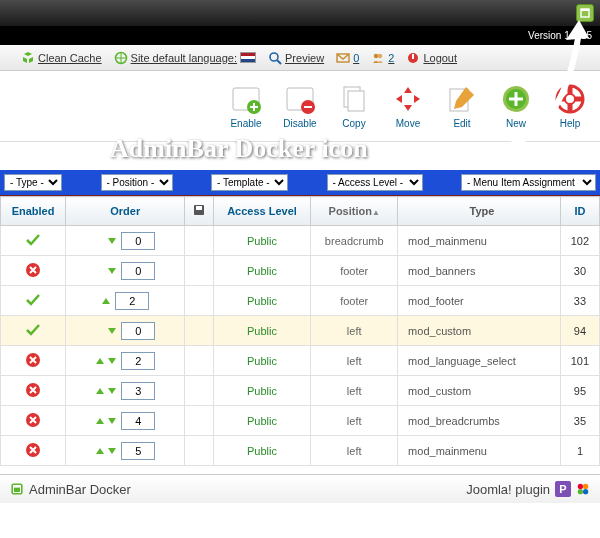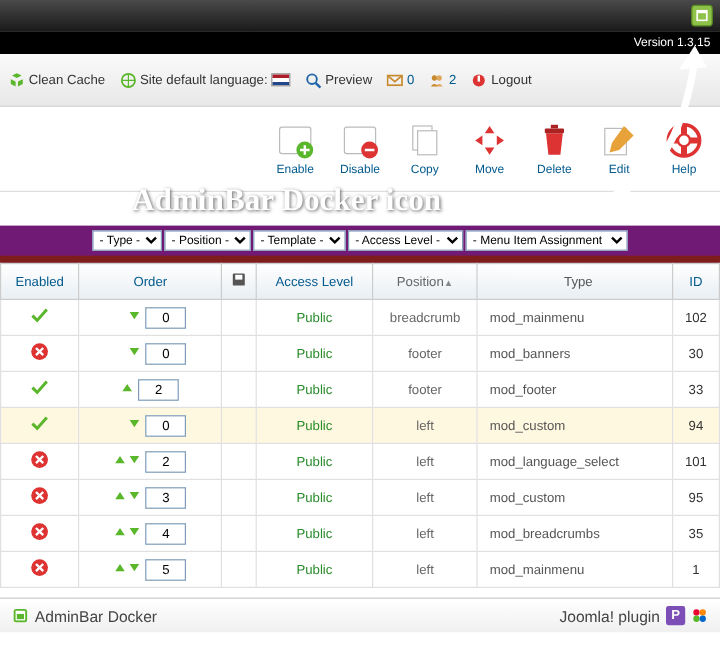--- a/index.html
+++ b/index.html
@@ -1,36 +1,36 @@
 <!DOCTYPE html>
 <html><head>
 <meta charset="utf-8">
 <style>
 * { margin:0; padding:0; box-sizing:border-box; }
 body { font-family: Arial, sans-serif; font-size:11px; width:600px; background:#fff; color:#333; }
 .topbar { background: linear-gradient(#4a4a4a,#1a1a1a); height:26px; display:flex; justify-content:flex-end; align-items:center; padding-right:6px; }
 .docker-btn { width:18px; height:18px; background:#8fc24a; border:1px solid #5a9020; border-radius:3px; display:flex; align-items:center; justify-content:center; cursor:pointer; }
 .docker-btn svg { width:10px; height:10px; }
 .versionbar { background:#000; color:#fff; font-size:10px; text-align:right; padding:4px 8px; }
-.menubar { background: linear-gradient(#fafafa,#e8e8e8); border-bottom:1px solid #ccc; height:44px; display:flex; align-items:center; padding:0 2px; gap:2px; font-size:11px; }
+.menubar { background: linear-gradient(#fafafa,#e8e8e8); border-bottom:1px solid #ccc; height:26px; display:flex; align-items:center; padding:0 16px; gap:2px; font-size:11px;text-decoration:underline; }
 .menubar .mi { display:flex; align-items:center; gap:3px; padding:3px 5px; cursor:pointer; color:#333; }
 .ic { width:14px; height:14px; display:inline-flex; align-items:center; justify-content:center; }
 .flag { width:16px; height:11px; background:linear-gradient(to bottom,#ae1c28 33%,#fff 33%,#fff 66%,#21468b 66%); border:1px solid #999; }
 .sel { font-size:11px; padding:1px; border:1px solid #7f9db9; background:#fff; }
 .toolbar { display:flex; justify-content:flex-end; gap:14px; padding:12px 10px; border-bottom:1px solid #ddd; }
 .tbtn { display:flex; flex-direction:column; align-items:center; gap:3px; cursor:pointer; color:#025a8d; font-size:10px; min-width:40px; }
 .tbtn .bic { width:32px; height:32px; position:relative; }
 .callout { position:relative; height:0; }
 .callout .txt { position:absolute; top:-8px; left:110px; font-family:'Comic Sans MS',cursive; font-size:26px; color:#fff; text-shadow:1px 1px 3px rgba(0,0,0,0.6); font-weight:bold; white-space:nowrap; z-index:10; pointer-events:none; }
 .callout .arrow { position:absolute; top:-130px; right:6px; width:100px; height:140px; z-index:9; pointer-events:none; }
 .spacer { height:28px; }
-.filterbar { display:flex; gap:2px; padding:4px; background:#701a75; border-bottom:6px solid #7f1d1d; justify-content:center; flex-wrap:nowrap; }
+.filterbar { display:flex; gap:2px; padding:4px; background:#1d4ed8; border-bottom:1px solid #7f1d1d; justify-content:space-between; flex-wrap:nowrap; }
 .filterbar .sel { font-size:10px; max-width:135px; }
 table { width:100%; border-collapse:collapse; font-size:11px; }
-th { background:linear-gradient(#fff,#e8eef3); border:1px solid #ccc; padding:6px 4px; color:#025a8d; font-weight:normal; text-align:center; cursor:pointer; }
+th { background:linear-gradient(#fff,#e8eef3); border:1px solid #ccc; padding:6px 4px; color:#025a8d; font-weight:bold; text-align:center; cursor:pointer; }
 th .sort { font-size:8px; color:#888; }
 td { border:1px solid #e0e0e0; padding:4px; text-align:center; height:30px; }
 .c-enabled { width:60px; }
 .c-order { width:110px; }
 .c-save { width:26px; }
 .c-access { width:90px;margin-left:20px; }
 .c-pos { width:80px; color:#666; }
 .c-type { width:150px; text-align:left; padding-left:10px; color:#555; }
 .c-id { width:36px; }
 .green-check svg, .red-x svg { width:16px; height:16px; }
@@ -142,32 +142,32 @@
       <span>Copy</span>
     </div>
   <div class="tbtn">
       <span class="bic"><svg viewBox="0 0 32 32">
           <path d="M16 4 L20 10 H12 Z M16 28 L20 22 H12 Z M4 16 L10 12 V20 Z M28 16 L22 12 V20 Z" fill="#d33"></path>
         </svg></span>
       <span>Move</span>
     </div>
   <div class="tbtn">
       <span class="bic"><svg viewBox="0 0 32 32">
-          <path d="M9 10 H23 L21 28 H11 Z" fill="#d33"></path>
-          <rect x="8" y="6" width="16" height="4" rx="1" fill="#a22"></rect>
-          <rect x="13" y="3" width="6" height="3" fill="#a22"></rect>
-        </svg></span>
-      <span>Delete</span>
-    </div>
-  <div class="tbtn">
-      <span class="bic"><svg viewBox="0 0 32 32">
           <rect x="4" y="6" width="18" height="22" fill="#fff" stroke="#bbb"></rect>
           <path d="M20 4 L28 12 L16 24 L8 26 L10 18 Z" fill="#e8a23a"></path>
         </svg></span>
       <span>Edit</span>
+    </div>
+  <div class="tbtn">
+      <span class="bic"><svg viewBox="0 0 32 32">
+          <circle cx="16" cy="16" r="13" fill="#8fc24a"></circle>
+          <circle cx="16" cy="16" r="10" fill="#5ab62a"></circle>
+          <path d="M16 9 V23 M9 16 H23" stroke="#fff" stroke-width="3"></path>
+        </svg></span>
+      <span>New</span>
     </div>
   <div class="tbtn">
       <span class="bic"><svg viewBox="0 0 32 32">
           <circle cx="16" cy="16" r="13" fill="#fff" stroke="#d33" stroke-width="3"></circle>
           <circle cx="16" cy="16" r="5" fill="#fff" stroke="#d33" stroke-width="2"></circle>
           <path d="M16 3 V11 M16 21 V29 M3 16 H11 M21 16 H29" stroke="#d33" stroke-width="5"></path>
         </svg></span>
       <span>Help</span>
     </div>
 </div>

